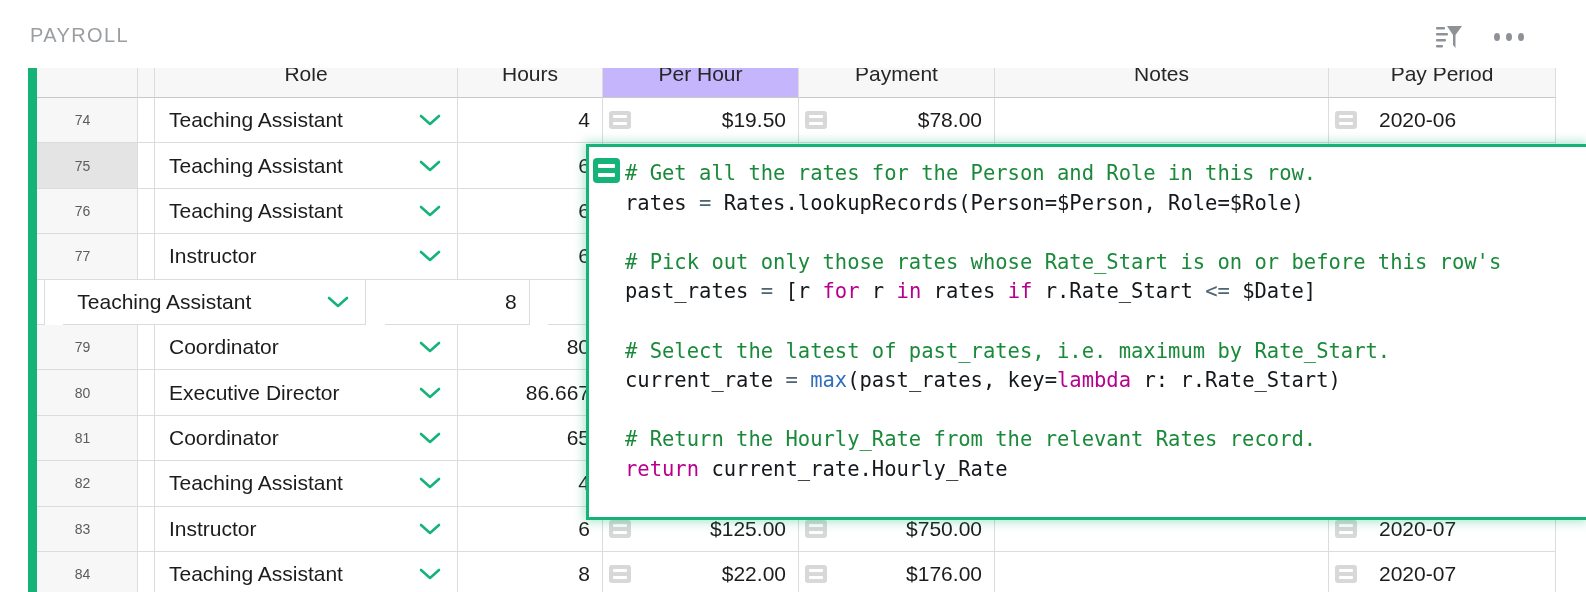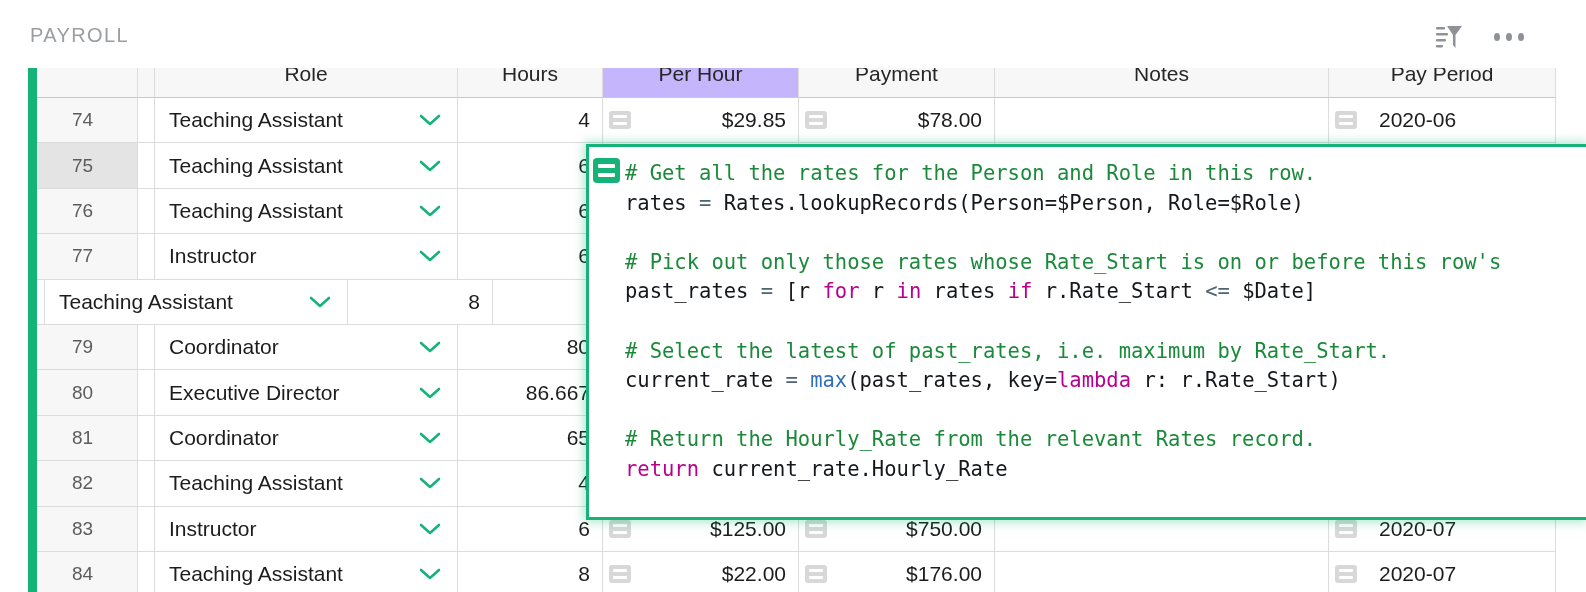--- a/index.html
+++ b/index.html
@@ -35,36 +35,36 @@
     position: absolute; left: 28px; top: 68px;
     width: 1528px; height: 524px;
     overflow: hidden;
   }
   .green-rail {
     position: absolute; left: 0; top: 0; width: 9px; height: 524px;
     background: #16b378; z-index: 6;
   }
   .grid { position: absolute; left: 0; top: 0; width: 1528px; }
 
-  .row { display: flex; height: 45.4px; align-items: stretch; }
+  .row { display: flex; height: 45.4px; align-items: stretch; justify-content: space-between; }
   .row.header { height: 48px; }
 
   .cell {
     border-right: 1px solid #dcdcdc;
     border-bottom: 1px solid #dcdcdc;
     display: flex; align-items: center;
     font-size: 21px; color: #1c1c1c;
     background: #ffffff;
     position: relative;
     overflow: hidden;
     white-space: nowrap;
   }
   
   .c-rownum { width: 110px; flex: 0 0 110px; background:#f7f7f7;
-              justify-content: center; color:#5c5c5c; font-size:19px; }
+              justify-content: center; color:#5c5c5c; font-size:14px; }
   .c-gap    { width: 17px;  flex: 0 0 17px; background:#ffffff; }
   .c-role   { width: 303px; flex: 0 0 303px; padding-left: 14px; }
   .c-hours  { width: 145px; flex: 0 0 145px; justify-content: flex-end; padding-right: 12px; }
   .c-rate   { width: 196px; flex: 0 0 196px; justify-content: flex-end; padding-right: 12px; }
   .c-pay    { width: 196px; flex: 0 0 196px; justify-content: flex-end; padding-right: 12px; }
   .c-notes  { width: 334px; flex: 0 0 334px; }
   .c-period { width: 227px; flex: 0 0 227px; padding-left: 50px; }
 
   
   .row.header .cell {
@@ -180,21 +180,21 @@
           <div class="cell c-gap"></div>
           <div class="cell c-role">
             <span>Teaching Assistant</span>
             <span class="chev"><svg width="22" height="14" viewBox="0 0 22 14">
                 <path d="M2 3 L11 11 L20 3" stroke="#16b378" stroke-width="2.6" fill="none" stroke-linecap="round" stroke-linejoin="round"></path>
               </svg></span>
           </div>
           <div class="cell c-hours">4</div>
           <div class="cell c-rate">
             <span class="fx"></span>
-            <span>$29.85</span>
+            <span>$19.50</span>
           </div>
           <div class="cell c-pay">
             <span class="fx"></span>
             <span>$78.00</span>
           </div>
           <div class="cell c-notes"></div>
           <div class="cell c-period">
             <span class="fx"></span>
             <span>2020-06</span>
           </div>

